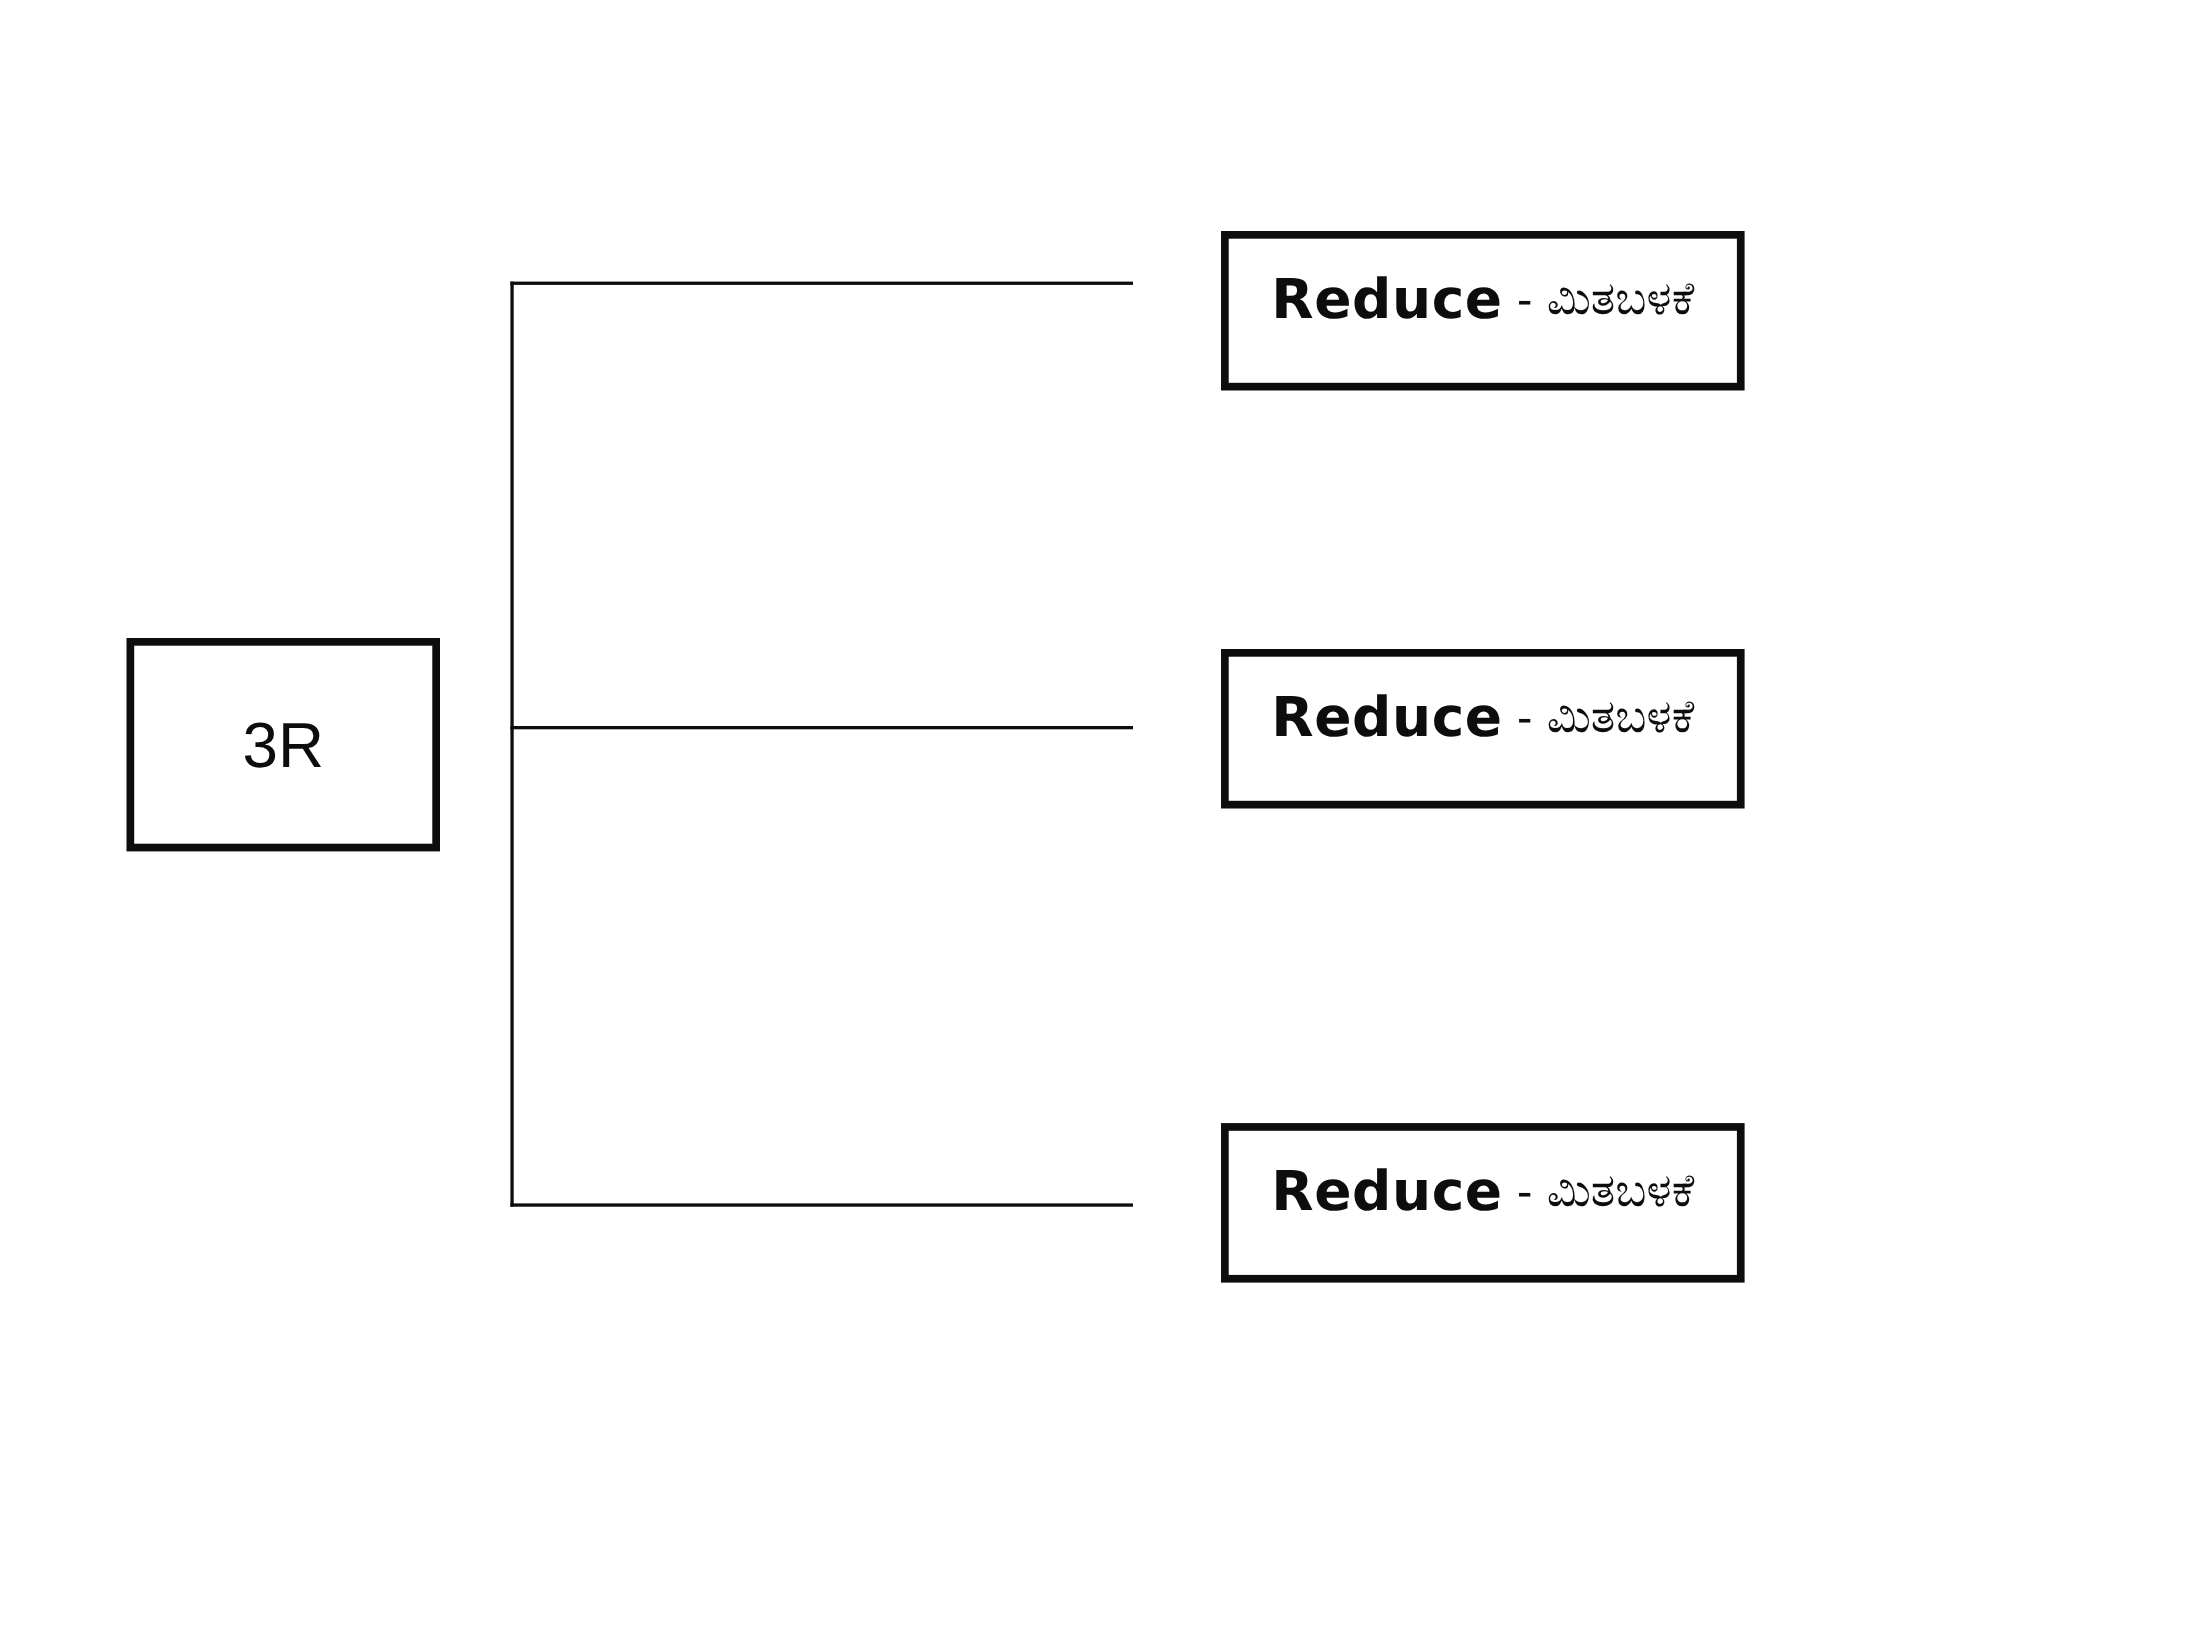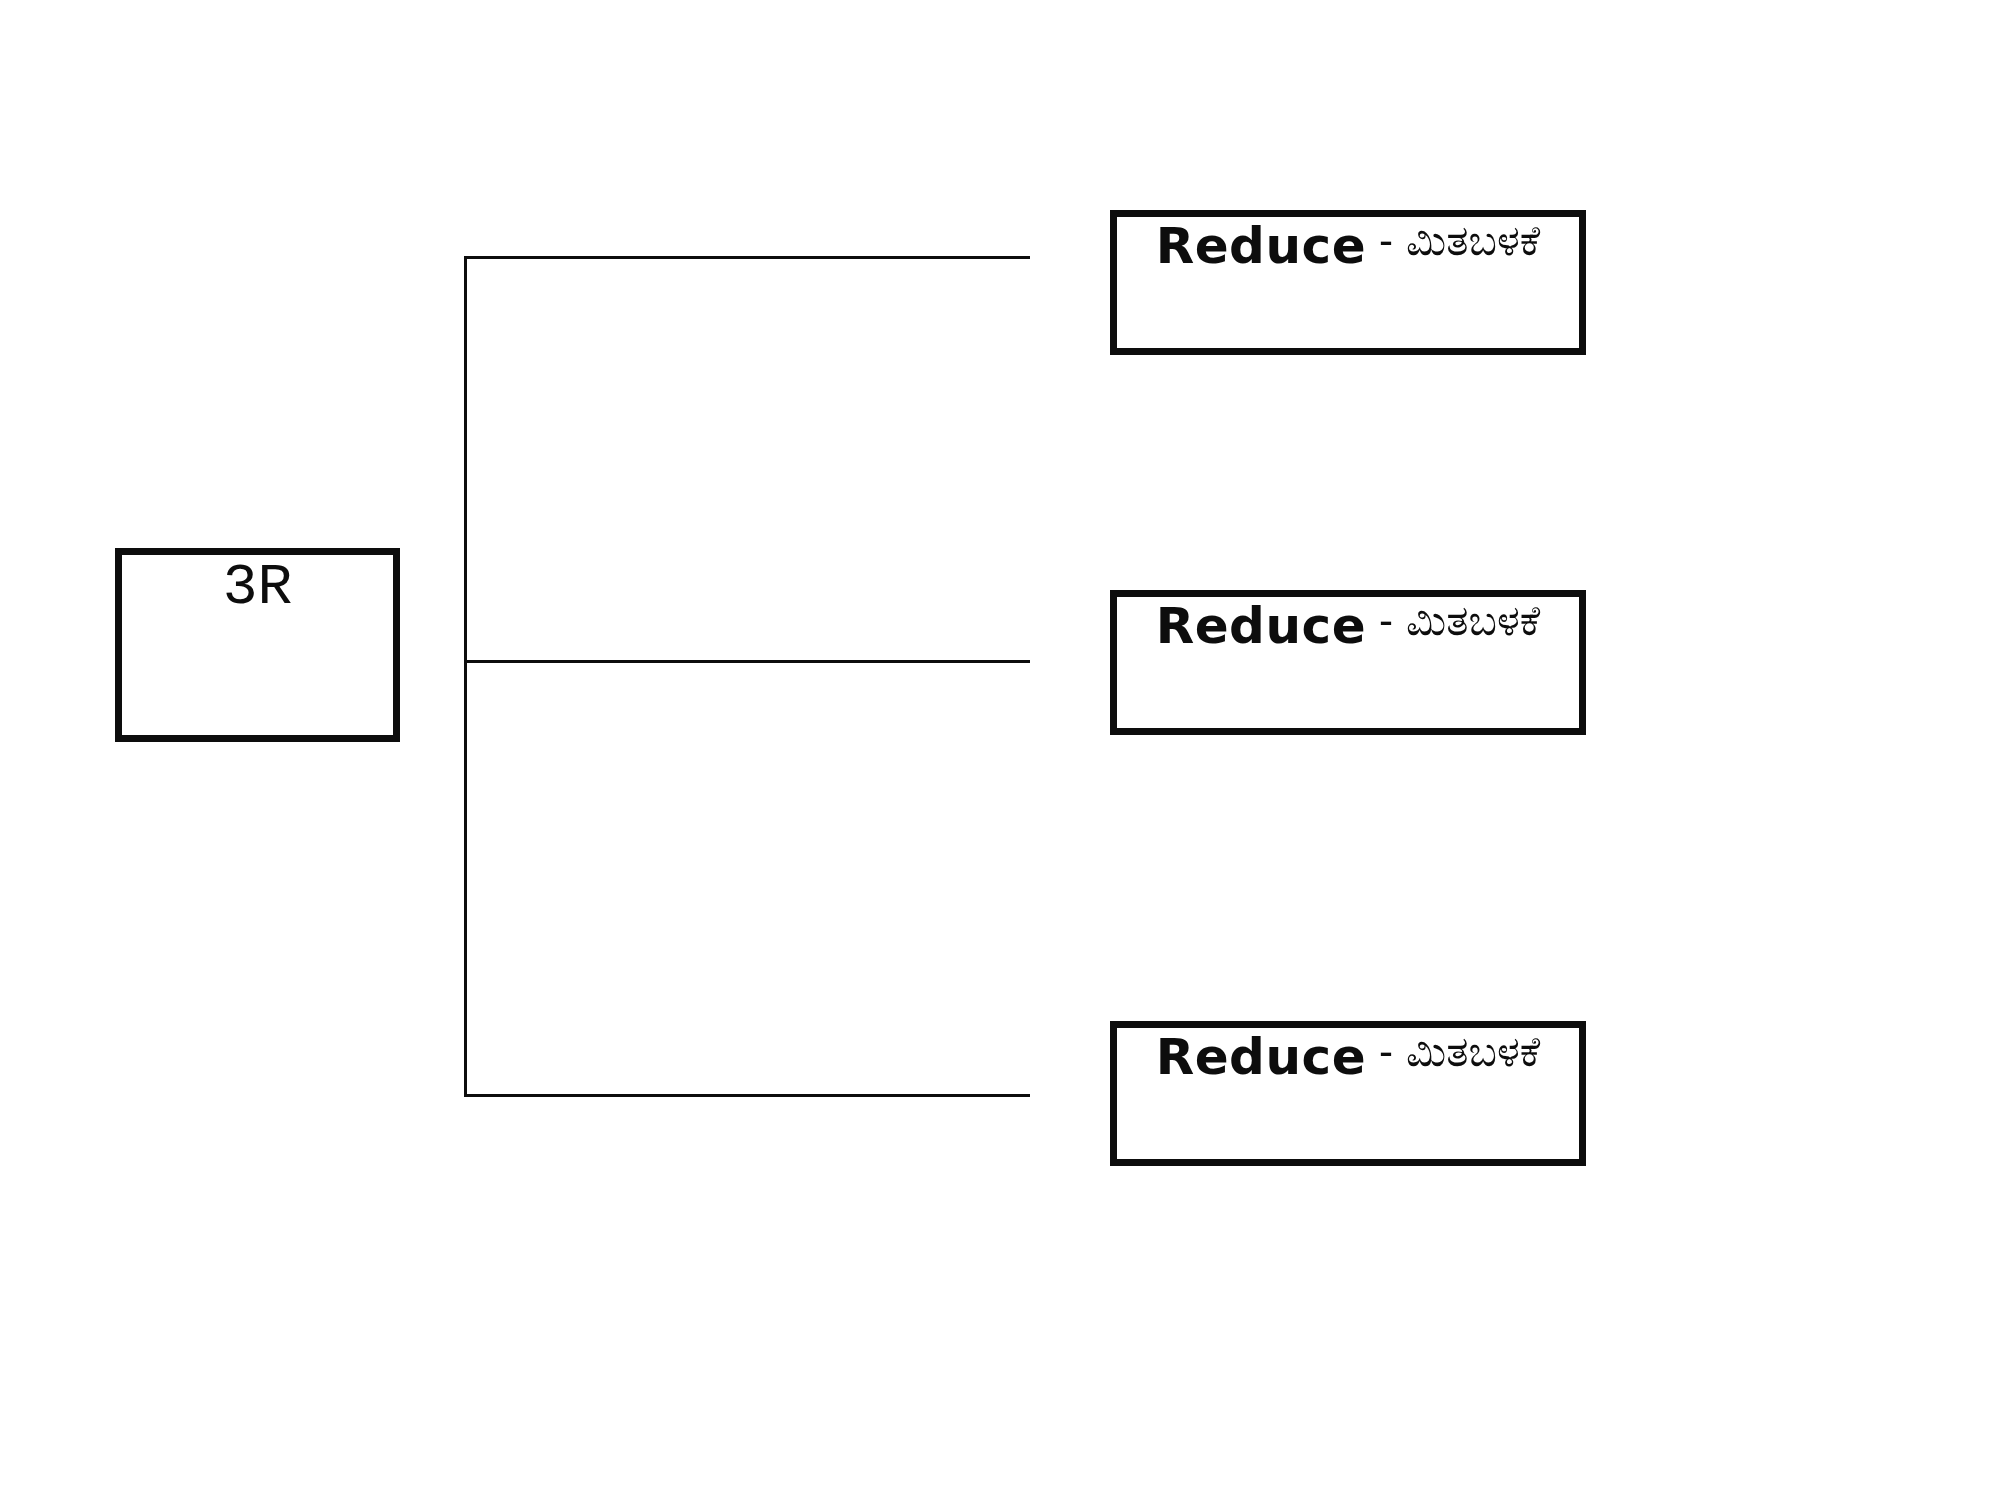--- a/index.html
+++ b/index.html
@@ -10,27 +10,28 @@
     font-family:"Liberation Sans", sans-serif;
     color:#0d0d0d;
     overflow:hidden;
   }
   .box{
     position:absolute;
     box-sizing:border-box;
     border:7px solid #0d0d0d;
     background:#ffffff;
     display:flex;
+    align-items:center;
     justify-content:center;
   }
   .root-box{
-    left:115px;top:548px;width:285px;height:194px;
+    left:115px;top:580px;width:285px;height:194px;
     font-size:58px;
     font-weight:400;
-    font-family:Liberation Mono, monospace;
+    font-family:Liberation Sans, sans-serif;
   }
   .branch-box{
     left:1110px;width:476px;height:145px;
     padding-bottom:22px;
   }
   .branch-box .en{
     font-weight:700;
     font-size:50px;
     letter-spacing:0.5px;
     font-family:"DejaVu Sans","Liberation Sans",sans-serif;

